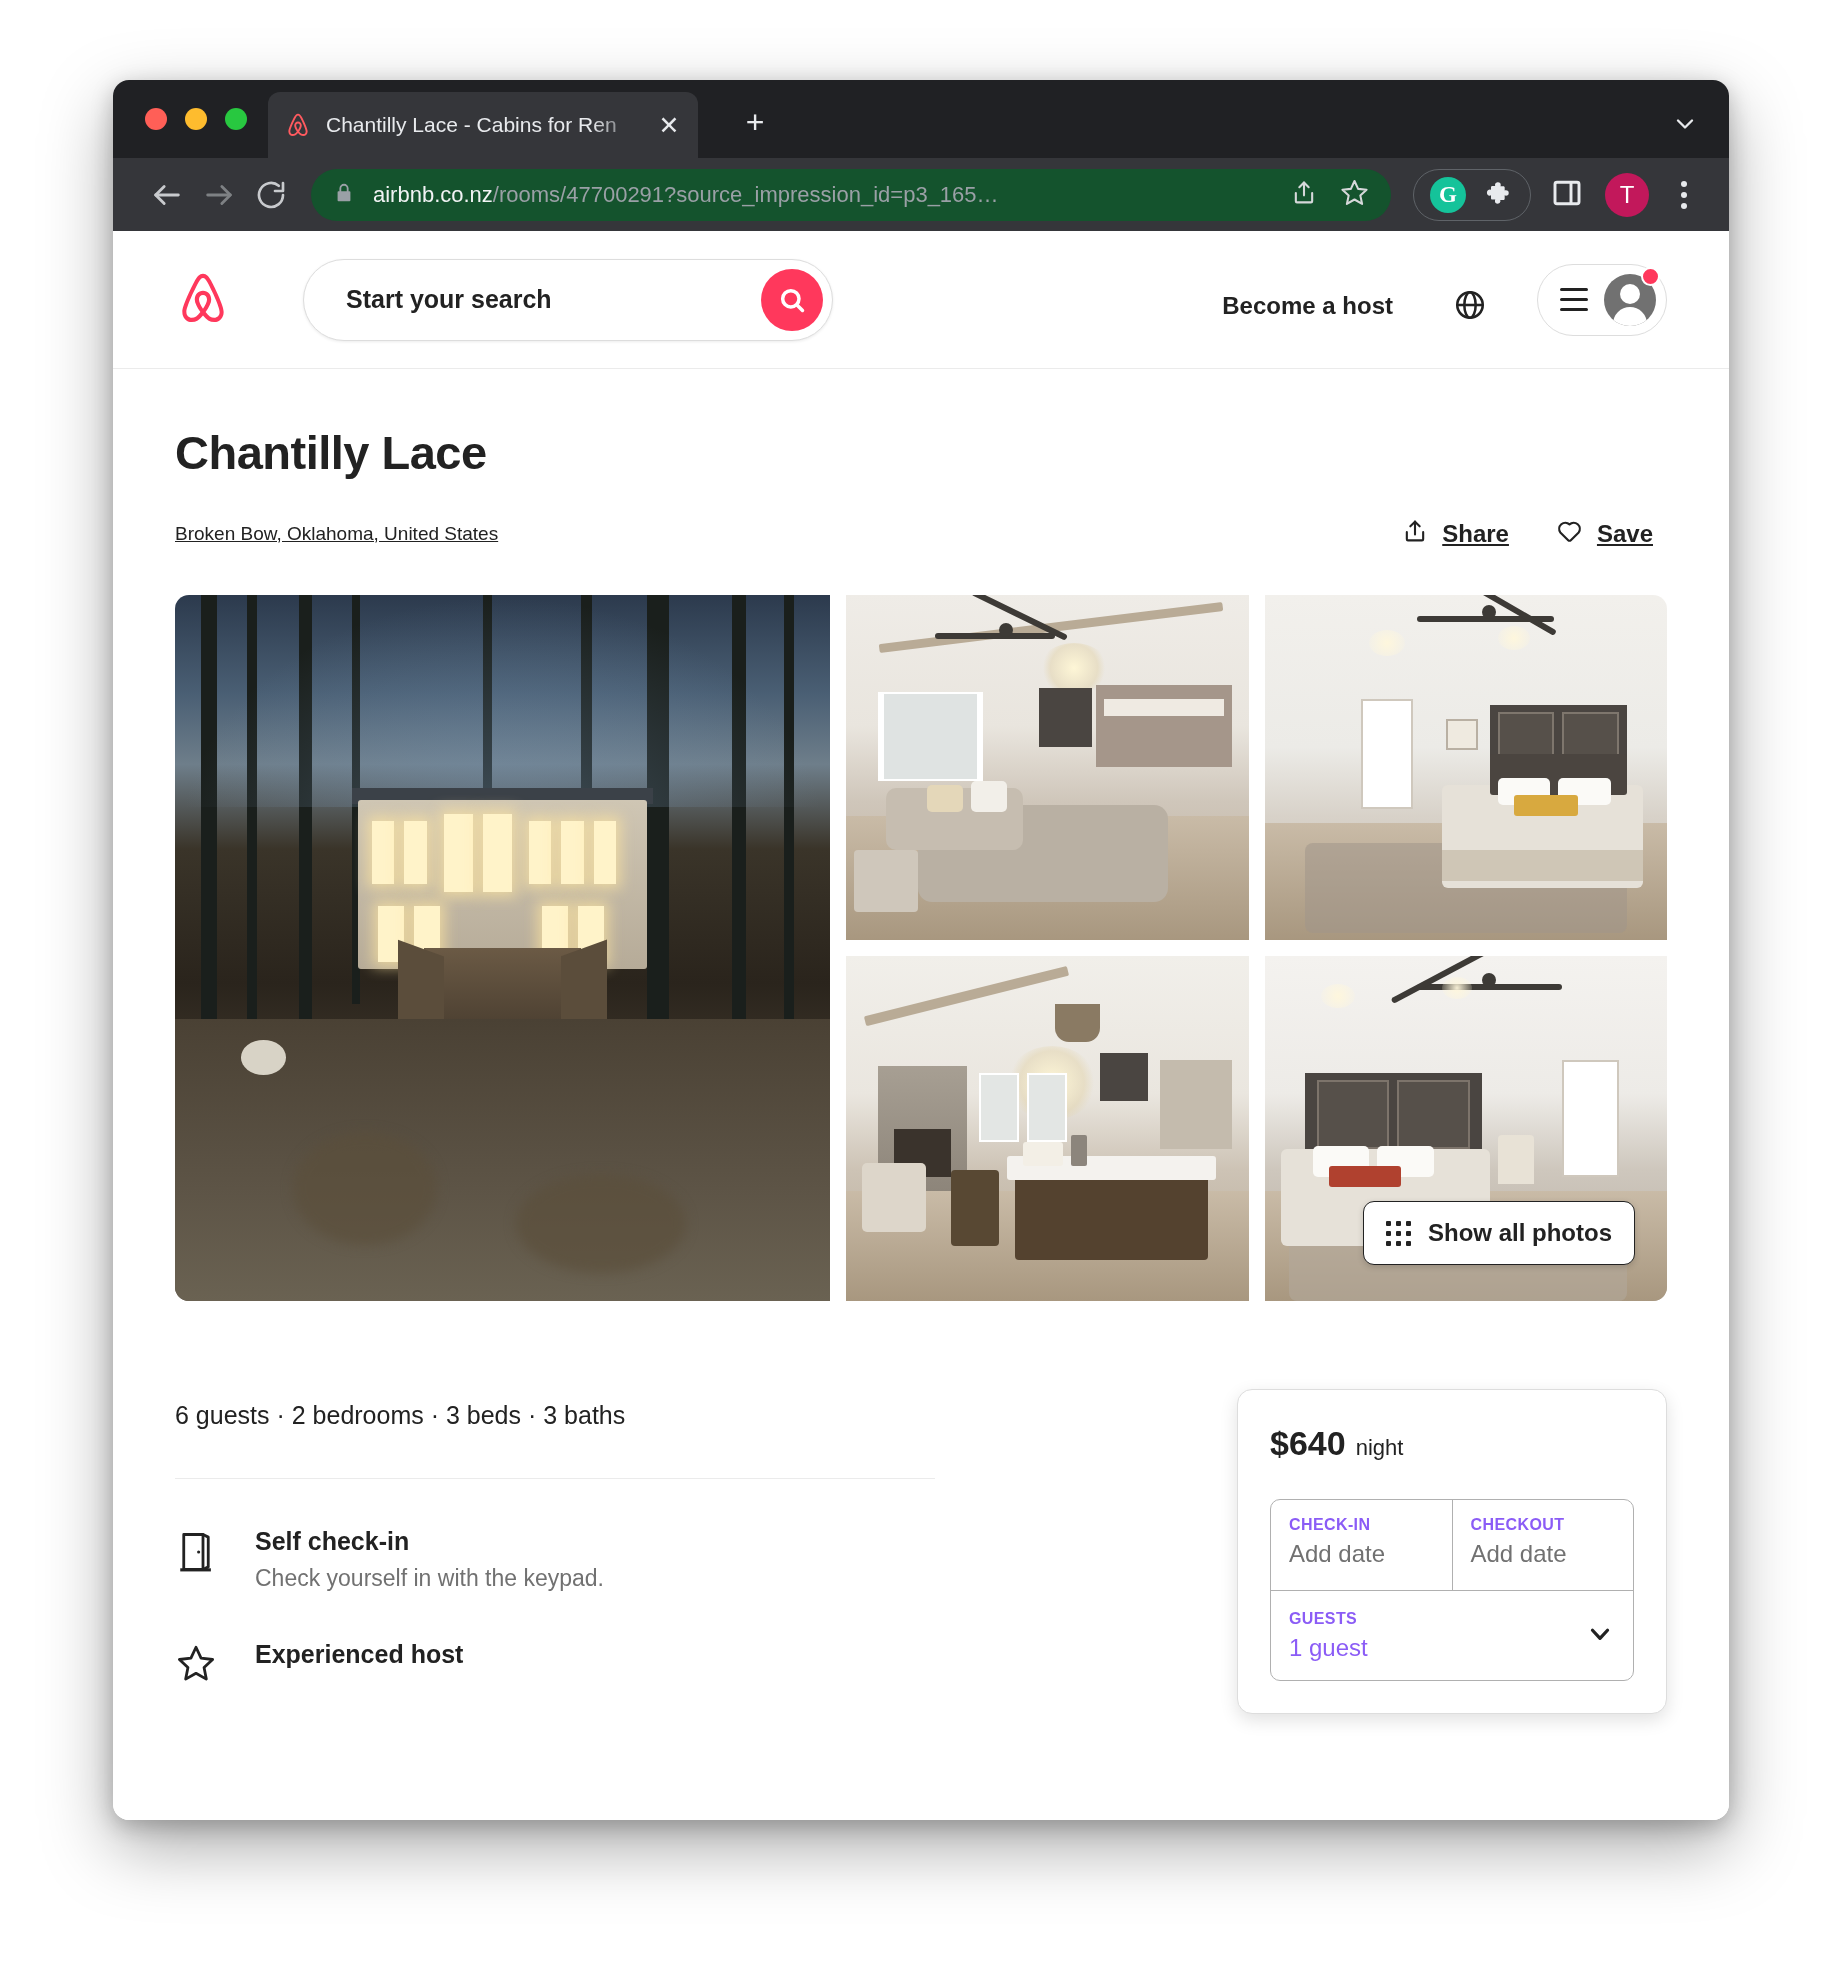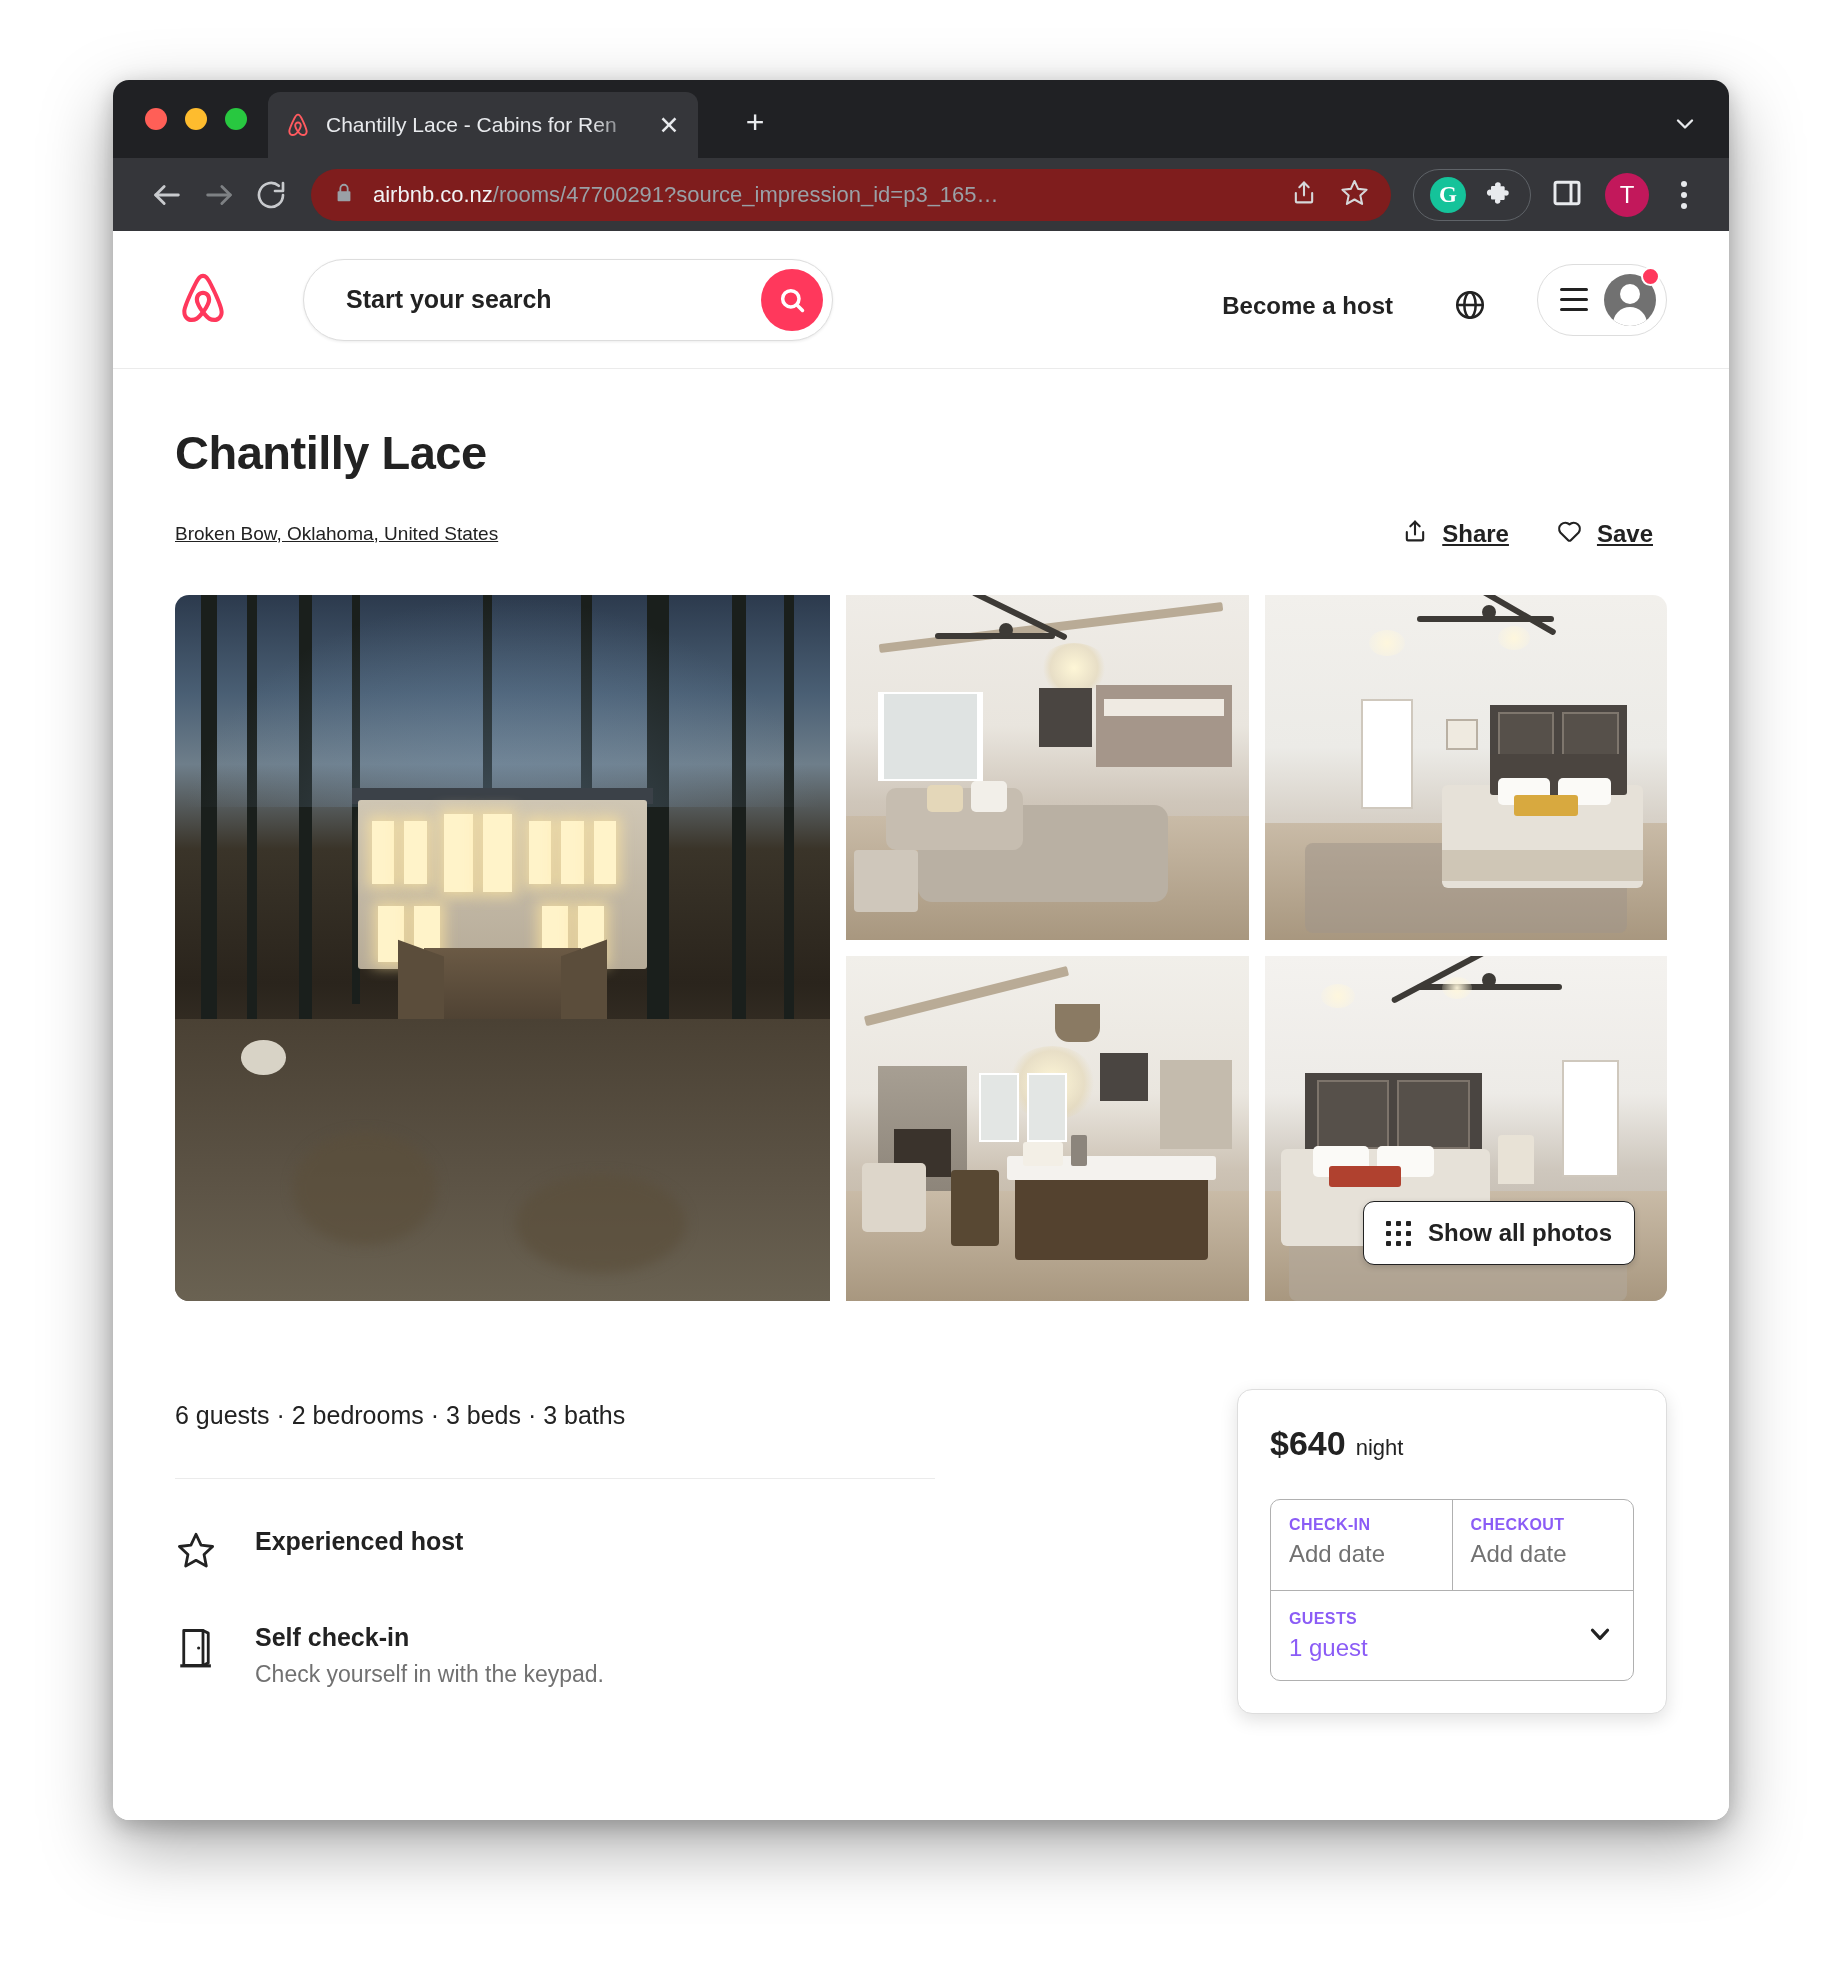--- a/index.html
+++ b/index.html
@@ -112,21 +112,21 @@
     width: 52px; height: 52px;
     display: flex; align-items: center; justify-content: center;
     color: #c8cacd;
     flex: none;
   }
   .navbtn.dim { color: #7e8184; }
   .omnibox {
     margin-left: 14px;
     flex: 1;
     height: 52px;
-    background: #7f1d1d;
+    background: #14532d;
     border-radius: 26px;
     display: flex;
     align-items: center;
     padding: 0 22px;
     gap: 18px;
     min-width: 0;
   }
   .lock { flex: none; color: #9aa0a6; }
   .url {
     flex: 1;
@@ -783,41 +783,41 @@
         </div>
 
         <div class="lower">
 
           <div class="left-col">
             <div class="facts">6 guests · 2 bedrooms · 3 beds · 3 baths</div>
             <div class="divider"></div>
 
             <div class="amenity">
               <span class="amenity-ico">
-                <svg width="42" height="42" viewBox="0 0 24 24" fill="none" stroke="#222" stroke-width="1.6" stroke-linejoin="round">
-                    <polygon points="12 3 14.9 9.2 21.5 10 16.6 14.6 17.9 21.2 12 17.9 6.1 21.2 7.4 14.6 2.5 10 9.1 9.2"></polygon>
-                  </svg>
-              </span>
-              <div>
-                <div class="amenity-title">Experienced host</div>
-              </div>
-            </div>
-
-            <div class="amenity">
-              <span class="amenity-ico">
                 <svg width="42" height="46" viewBox="0 0 24 26" fill="none" stroke="#222" stroke-width="1.6" stroke-linejoin="round">
                   <path d="M5 3h11v20H5z"></path>
                   <path d="M16 3l3 1.5V21.5L16 23"></path>
                   <line x1="3" y1="23.2" x2="20.5" y2="23.2" stroke-width="1.8"></line>
                   <circle cx="13.5" cy="13" r="0.9" fill="#222" stroke="none"></circle>
                 </svg>
               </span>
               <div>
                 <div class="amenity-title">Self check-in</div>
                 <div class="amenity-sub">Check yourself in with the keypad.</div>
+              </div>
+            </div>
+
+            <div class="amenity">
+              <span class="amenity-ico">
+                <svg width="42" height="42" viewBox="0 0 24 24" fill="none" stroke="#222" stroke-width="1.6" stroke-linejoin="round">
+                    <polygon points="12 3 14.9 9.2 21.5 10 16.6 14.6 17.9 21.2 12 17.9 6.1 21.2 7.4 14.6 2.5 10 9.1 9.2"></polygon>
+                  </svg>
+              </span>
+              <div>
+                <div class="amenity-title">Experienced host</div>
               </div>
             </div>
           </div>
 
           <div class="booking-wrap">
             <div class="booking">
               <div class="price-row">
                 <span class="price">$640</span>
                 <span class="price-unit">night</span>
               </div>

